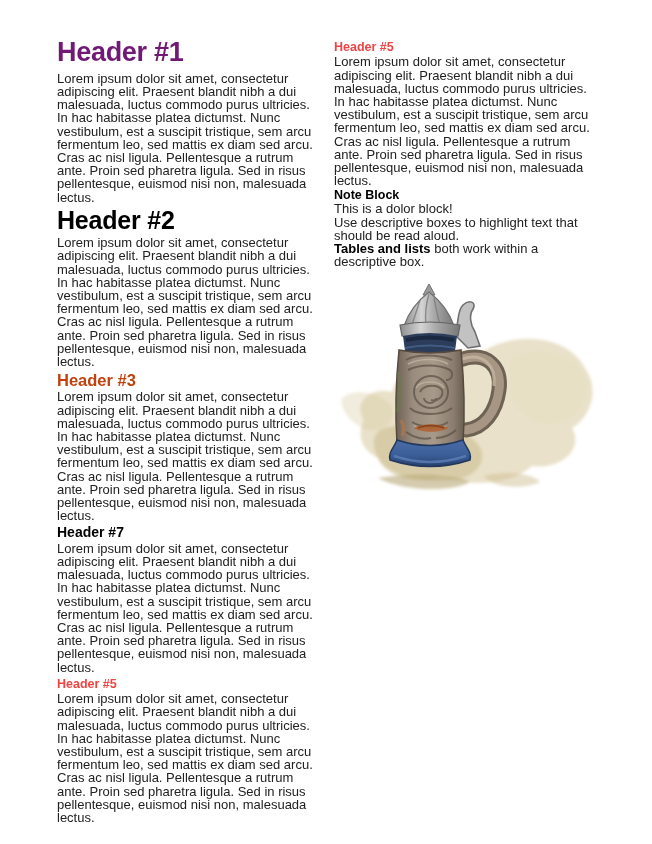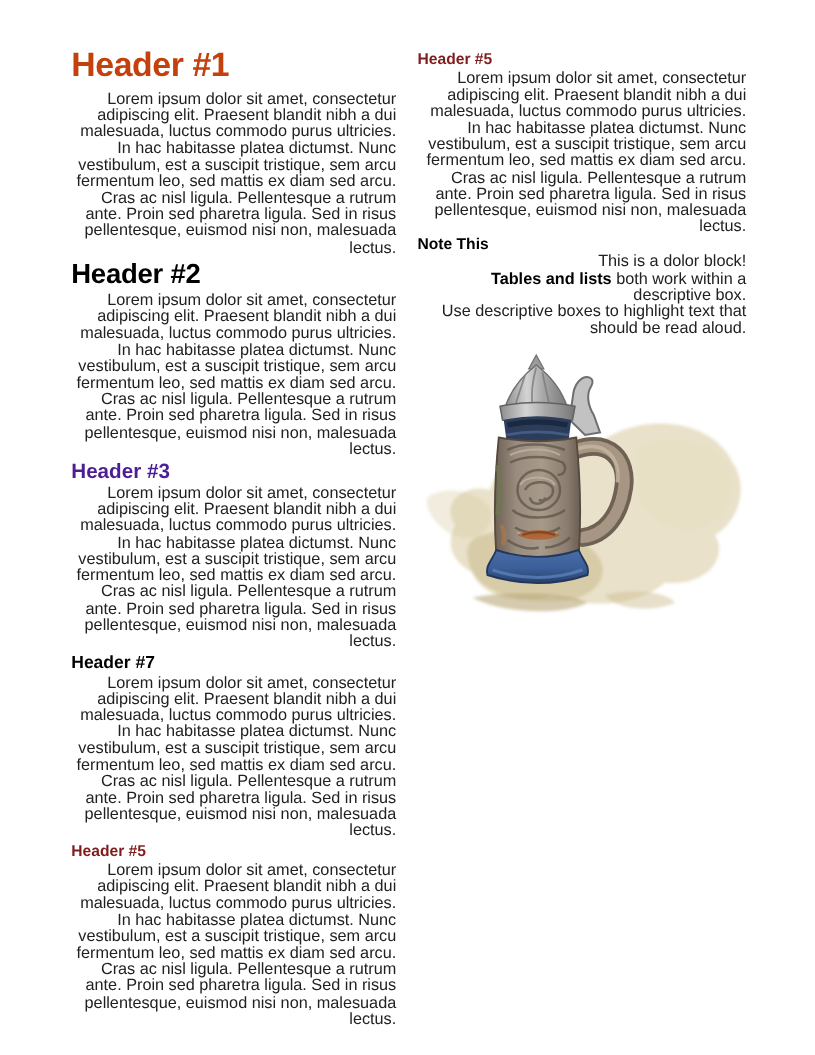--- a/index.html
+++ b/index.html
@@ -8,27 +8,27 @@
     font-family:"Liberation Sans", sans-serif;
     color:#1f1f1f; position:relative; overflow:hidden;
   }
   .page { position:absolute; inset:0; }
   .col { position:absolute; top:38px; }
   .col-left  { left:57px;  width:260px; }
   .col-right { left:334px; width:263px; }
 
   h1,h2,h3,h4,h5,p,figure { margin:0; padding:0; }
 
-  .h1 { font-size:27px;   font-weight:bold; color:#c2410c; line-height:1.1;  margin:0 0 4px;  letter-spacing:-0.3px; }
-  .h2 { font-size:22px; font-weight:bold; color:#000; line-height:1.1;  margin:3px 0 2px; letter-spacing:-0.2px; }
-  .h3 { font-size:16.5px; font-weight:bold; color:#4c1d95; line-height:1.1;  margin:3px 0 1px; }
+  .h1 { font-size:27px;   font-weight:bold; color:#701a75; line-height:1.1;  margin:0 0 4px;  letter-spacing:-0.3px; }
+  .h2 { font-size:25px; font-weight:bold; color:#000; line-height:1.1;  margin:3px 0 2px; letter-spacing:-0.2px; }
+  .h3 { font-size:16.5px; font-weight:bold; color:#c2410c; line-height:1.1;  margin:3px 0 1px; }
   .h4 { font-size:14px;   font-weight:bold; color:#000; line-height:1.1;  margin:3px 0 1px; }
-  .h5 { font-size:12.5px; font-weight:bold; color:#7f1d1d; line-height:1.15; margin:3px 0 1px; }
+  .h5 { font-size:12.5px; font-weight:bold; color:#ef4444; line-height:1.15; margin:3px 0 1px; }
 
-  .body  { font-size:13px; line-height:13.2px; color:#212121;text-align:right; }
+  .body  { font-size:13px; line-height:13.2px; color:#212121; }
   .label { font-size:12.5px; font-weight:bold; color:#000; line-height:14px; margin-top:1px; }
   .body b, .body strong { color:#000; }
 
   .col-right .h5.first { margin-top:2px; }
 
   figure.stein { margin:12px 0 0 0; width:263px; height:213px; }
   figure.stein svg { display:block; }
 </style>
 </head>
 <body>
@@ -55,26 +55,26 @@
     <section>
       <h5 class="h5">Header #5</h5>
       <p class="body">Lorem ipsum dolor sit amet, consectetur adipiscing elit. Praesent blandit nibh a dui malesuada, luctus commodo purus ultricies. In hac habitasse platea dictumst. Nunc vestibulum, est a suscipit tristique, sem arcu fermentum leo, sed mattis ex diam sed arcu. Cras ac nisl ligula. Pellentesque a rutrum ante. Proin sed pharetra ligula. Sed in risus pellentesque, euismod nisi non, malesuada lectus.</p>
     </section>
   </div>
 
   <div class="col col-right">
     <h5 class="h5 first">Header #5</h5>
     <p class="body">Lorem ipsum dolor sit amet, consectetur adipiscing elit. Praesent blandit nibh a dui malesuada, luctus commodo purus ultricies. In hac habitasse platea dictumst. Nunc vestibulum, est a suscipit tristique, sem arcu fermentum leo, sed mattis ex diam sed arcu. Cras ac nisl ligula. Pellentesque a rutrum ante. Proin sed pharetra ligula. Sed in risus pellentesque, euismod nisi non, malesuada lectus.</p>
 
-    <p class="label">Note This</p>
+    <p class="label">Note Block</p>
     <p class="body">This is a dolor block!</p>
 
+    <p class="body">Use descriptive boxes to highlight text that should be read aloud.</p>
+
     <p class="body"><strong>Tables and lists</strong><span> both work within a descriptive box.</span></p>
-
-    <p class="body">Use descriptive boxes to highlight text that should be read aloud.</p>
 
     <figure class="stein">
       <svg width="263" height="213" viewBox="0 0 263 213">
         <defs>
           <filter id="wc" x="-20%" y="-20%" width="140%" height="140%">
             <feGaussianBlur stdDeviation="1.4"></feGaussianBlur>
           </filter>
           <linearGradient id="lidGrad" x1="0" y1="0" x2="1" y2="0">
             <stop offset="0" stop-color="#8d8d8d"></stop>
             <stop offset="0.35" stop-color="#d4d4d4"></stop>

